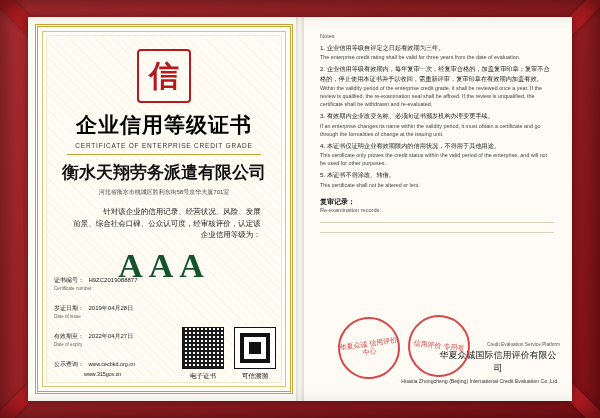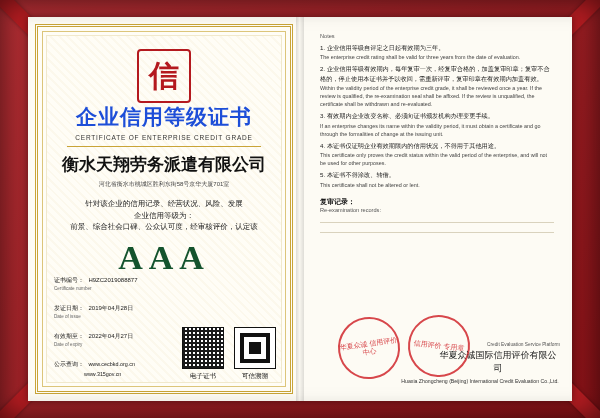--- a/index.html
+++ b/index.html
@@ -73,39 +73,39 @@
   
   .emblem{
     width:54px; height:54px; margin-top:4px;
     border:2px solid #b4191e; border-radius:4px;
     display:flex; align-items:center; justify-content:center;
     color:#b4191e; font-size:30px; font-weight:bold;
     font-family:"DejaVu Sans", sans-serif;
     line-height:1;
   }
   .title-cn{
-    font-size:21px; font-weight:bold; letter-spacing:1px;
-    color:#1d4ed8; white-space:nowrap;
+    margin-top:8px; font-size:21px; font-weight:bold; letter-spacing:1px;
+    color:#000000; white-space:nowrap;
   }
   .title-en{
     margin-top:3px; font-size:6.5px; letter-spacing:.8px; color:#333;
     white-space:nowrap;
   }
   .rule{
     width:88%; height:1px; background:#c9a437; margin:5px 0 6px;
   }
   .company{
     font-size:17px; font-weight:bold; color:#111; white-space:nowrap;
   }
   .addr{
     margin-top:4px; font-size:6px; color:#444; white-space:nowrap;
   }
   .body-text{
     margin-top:9px; font-size:7.5px; line-height:1.55; color:#222;
-    text-align:center; width:88%;
+    text-align:right; width:88%;
   }
   .grade{
     margin-top:6px; font-size:34px; font-weight:bold; color:#14532d;
     letter-spacing:6px; font-family:"Liberation Serif", serif;
   }
   
   .meta{
     position:absolute; left:16px; bottom:8px; width:44%;
   }
   .meta-row{ margin-bottom:5px; }
@@ -203,22 +203,22 @@
           <div class="emblem">
             <span>信</span>
           </div>
           <div class="title-cn">企业信用等级证书</div>
           <div class="title-en">CERTIFICATE OF ENTERPRISE CREDIT GRADE</div>
           <div class="rule"></div>
           <div class="company">衡水天翔劳务派遣有限公司</div>
           <div class="addr">河北省衡水市桃城区胜利东街58号京华大厦701室</div>
           <div class="body-text">
             <div>针对该企业的信用记录、经营状况、风险、发展</div>
+            <div>前景、综合社会口碑、公众认可度，经审核评价，认定该</div>
             <div>企业信用等级为：</div>
-            <div>前景、综合社会口碑、公众认可度，经审核评价，认定该</div>
           </div>
           <div class="grade">AAA</div>
         </div>
 
         <div class="meta">
           <div class="meta-row">
             <span class="meta-cn">证书编号：</span>
             <span class="meta-val">H9ZC2019088877</span>
             <div class="meta-en">Certificate number</div>
           </div>

